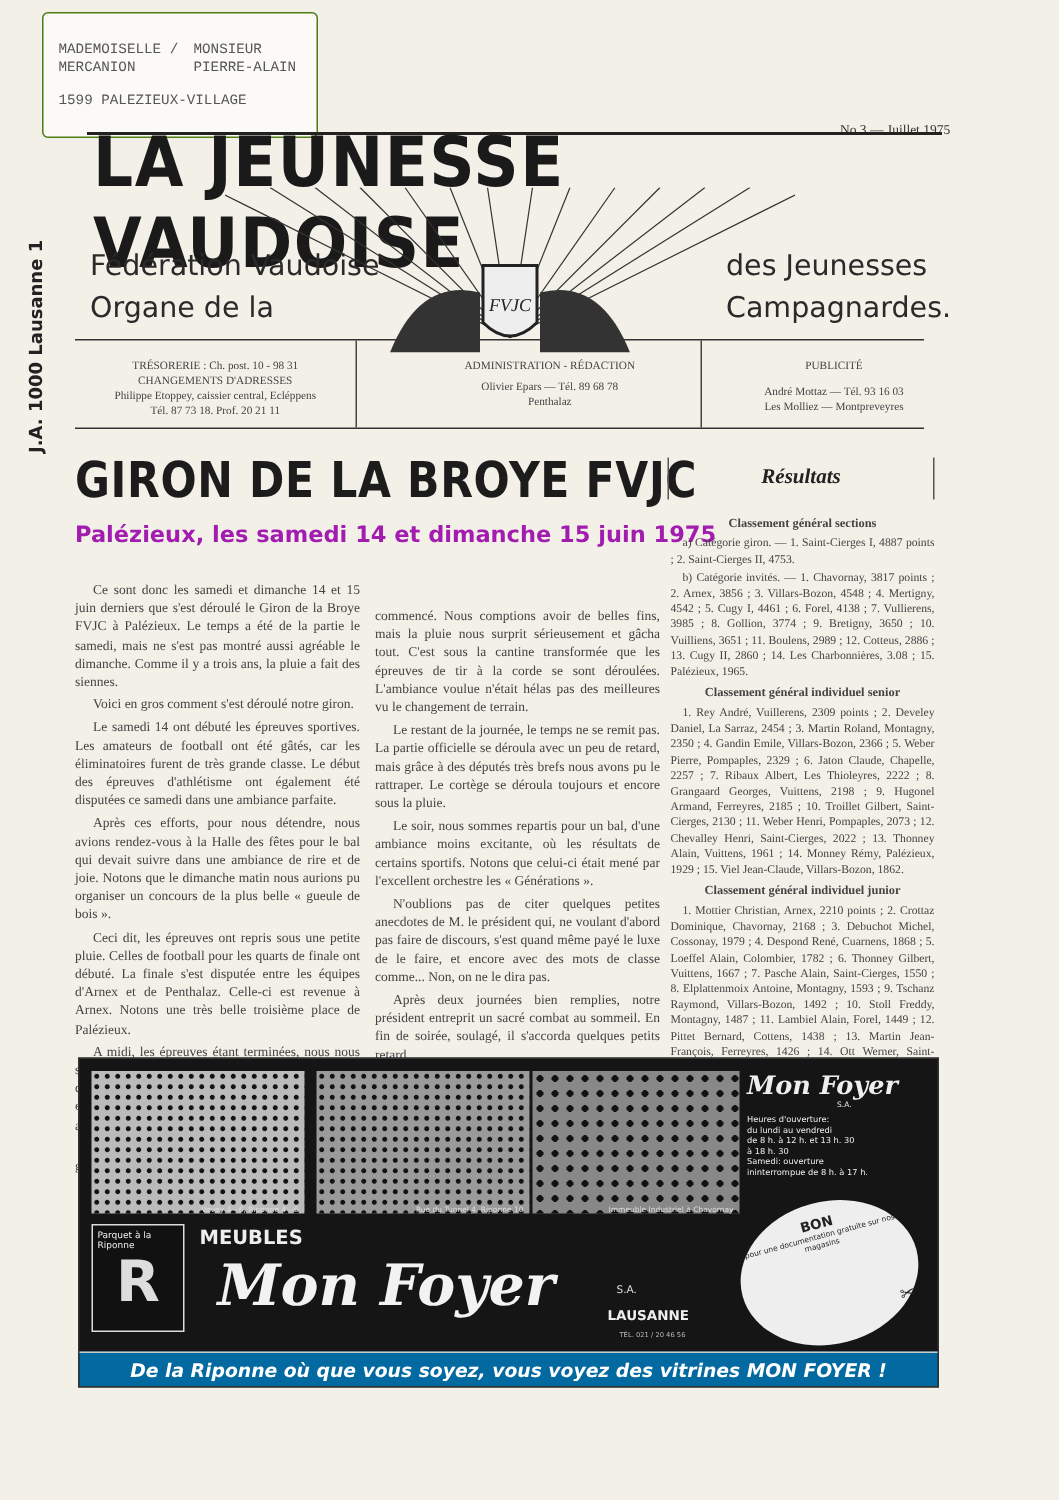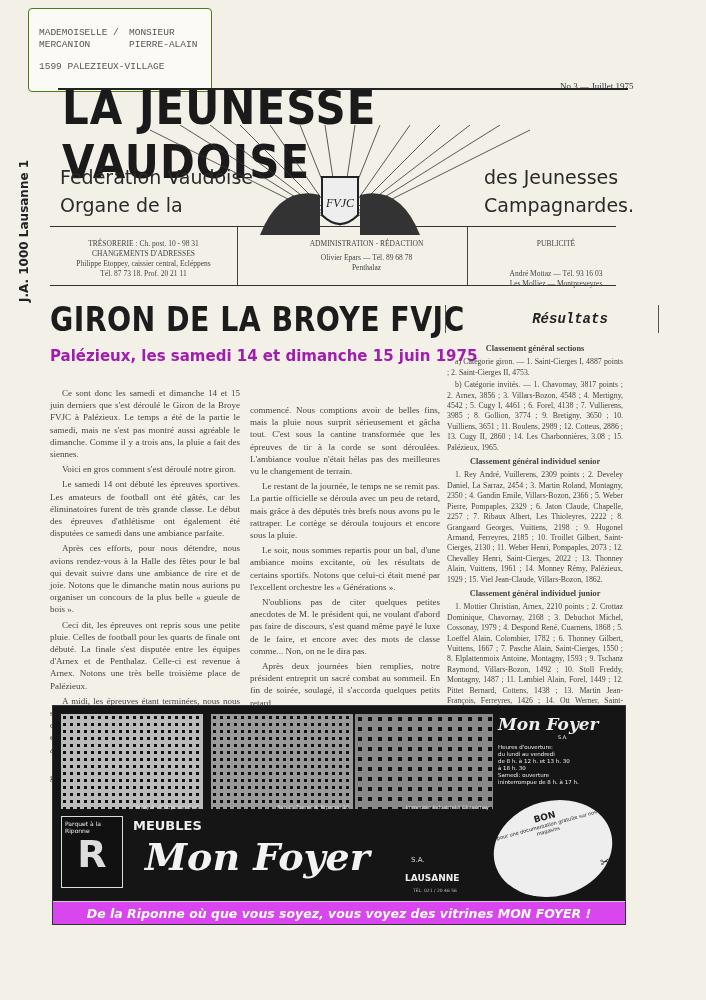--- a/index.html
+++ b/index.html
@@ -23,21 +23,21 @@
   .info .c1{width:188px;border-right:1px solid #444;}
   .info .c2{width:202px;border-right:1px solid #444;}
   .info .c3{flex:1;}
   .headline{left:50px;top:300px;font-family:"DejaVu Sans",sans-serif;font-weight:bold;font-size:33px;letter-spacing:0.5px;color:#1c1c1c;transform:scaleX(0.86);transform-origin:left;}
   .subhead{left:50px;top:347px;font-family:"DejaVu Sans",sans-serif;font-weight:bold;font-size:15px;color:#a21caf;}
   .col{font-size:9px;line-height:12.2px;color:#444;text-align:justify;}
   .col p{margin:0 0 3px 0;text-indent:12px;}
   .col1{left:50px;top:387px;width:190px;}
   .col2{left:250px;top:404px;width:190px;}
   .sig{text-align:right;margin-top:10px;font-size:8.5px;}
-  .resbox{left:445px;top:305px;width:176px;height:28px;border:1px solid #555;border-top:none;border-bottom:none;display:flex;align-items:center;justify-content:center;font-family:Liberation Mono, monospace;font-style:italic;font-weight:bold;font-size:14px;color:#222;padding-left:36px;}
+  .resbox{left:445px;top:305px;width:176px;height:28px;border:1px solid #555;border-top:none;border-bottom:none;display:flex;align-items:center;justify-content:center;font-family:Liberation Serif, serif;font-style:italic;font-weight:bold;font-size:14px;color:#222;}
   .res{left:447px;top:340px;width:176px;font-size:7.8px;line-height:10.4px;color:#444;text-align:justify;}
   .res h4{margin:4px 0 3px 0;text-align:center;font-size:8.3px;}
   .res p{margin:0 0 2px 0;text-indent:8px;}
   .res .suite{text-align:right;font-style:italic;margin-top:6px;}
   .ad{left:52px;top:705px;width:572px;height:218px;background:#151515;border:1px solid #333;}
   .photo{position:absolute;top:8px;height:95px;background-color:#bbb;background-image:radial-gradient(circle,#111 32%,transparent 34%);background-size:7px 7px;}
   .photo .cap{position:absolute;left:0;right:0;bottom:-1px;font-size:5px;color:#ddd;text-align:right;padding-right:4px;font-family:"DejaVu Sans",sans-serif;}
   .p1{left:8px;width:142px;}
   .p2{left:158px;width:142px;background-color:#9a9a9a;}
   .p3{left:302px;width:138px;background-color:#888;background-size:10px 10px;}
@@ -47,21 +47,21 @@
   .hours .txt{font-size:5.5px;line-height:7px;margin-top:4px;}
   .bon{position:absolute;left:440px;top:95px;width:120px;height:95px;border-radius:50%;background:#eee;color:#222;font-family:"DejaVu Sans",sans-serif;font-size:5px;text-align:center;padding-top:10px;box-sizing:border-box;transform:rotate(-15deg);}
   .bon b{font-size:9px;display:block;}
   .rlogo{position:absolute;left:8px;top:110px;width:62px;height:72px;background:#111;border:1px solid #ddd;color:#eee;font-family:"DejaVu Sans",sans-serif;font-size:6px;padding:3px;box-sizing:border-box;}
   .rlogo .R{font-size:38px;font-weight:bold;text-align:center;line-height:40px;color:#ddd;}
   .meubles{position:absolute;left:80px;top:112px;color:#eee;font-family:"DejaVu Sans",sans-serif;font-weight:bold;font-size:13px;}
   .script{position:absolute;left:92px;top:128px;color:#f2f2f2;font-family:"DejaVu Serif",serif;font-style:italic;font-weight:bold;font-size:38px;}
   .sa2{position:absolute;left:358px;top:150px;color:#ddd;font-size:7px;font-family:"DejaVu Sans",sans-serif;}
   .lausanne{position:absolute;left:352px;top:167px;color:#eee;font-family:"DejaVu Sans",sans-serif;font-weight:bold;font-size:9px;}
   .tel{position:absolute;left:360px;top:182px;color:#bbb;font-size:4.5px;font-family:"DejaVu Sans",sans-serif;}
-  .slogan{position:absolute;left:0;right:0;bottom:0;height:22px;background:#d946ef;color:#fff;font-family:"DejaVu Sans",sans-serif;font-weight:bold;font-style:italic;font-size:12.5px;display:flex;align-items:center;justify-content:center;border-top:1px solid #ccc;}
+  .slogan{position:absolute;left:0;right:0;bottom:0;height:22px;background:#0369a1;color:#fff;font-family:"DejaVu Sans",sans-serif;font-weight:bold;font-style:italic;font-size:12.5px;display:flex;align-items:center;justify-content:center;border-top:1px solid #ccc;}
 </style>
 </head>
 <body>
 
 <div class="abs label">
   <div class="row">
       <span>MADEMOISELLE /</span>
       <span>MONSIEUR</span>
     </div>
   <div class="row">
@@ -119,21 +119,21 @@
     <div>Philippe Etoppey, caissier central, Ecléppens</div>
     <div>Tél. 87 73 18. Prof. 20 21 11</div>
   </div>
   <div class="c2">
     <div>ADMINISTRATION - RÉDACTION</div>
     <div style="margin-top:4px">Olivier Epars — Tél. 89 68 78</div>
     <div>Penthalaz</div>
   </div>
   <div class="c3">
     <div>PUBLICITÉ</div>
-    <div style="margin-top:20px">André Mottaz — Tél. 93 16 03</div>
+    <div style="margin-top:7px">André Mottaz — Tél. 93 16 03</div>
     <div>Les Molliez — Montpreveyres</div>
   </div>
 </div>
 
 <div class="abs headline">GIRON DE LA BROYE FVJC</div>
 <div class="abs subhead">Palézieux, les samedi 14 et dimanche 15 juin 1975</div>
 
 <div class="abs col col1">
   <p>Ce sont donc les samedi et dimanche 14 et 15 juin derniers que s'est déroulé le Giron de la Broye FVJC à Palézieux. Le temps a été de la partie le samedi, mais ne s'est pas montré aussi agréable le dimanche. Comme il y a trois ans, la pluie a fait des siennes.</p>
   <p>Voici en gros comment s'est déroulé notre giron.</p>

